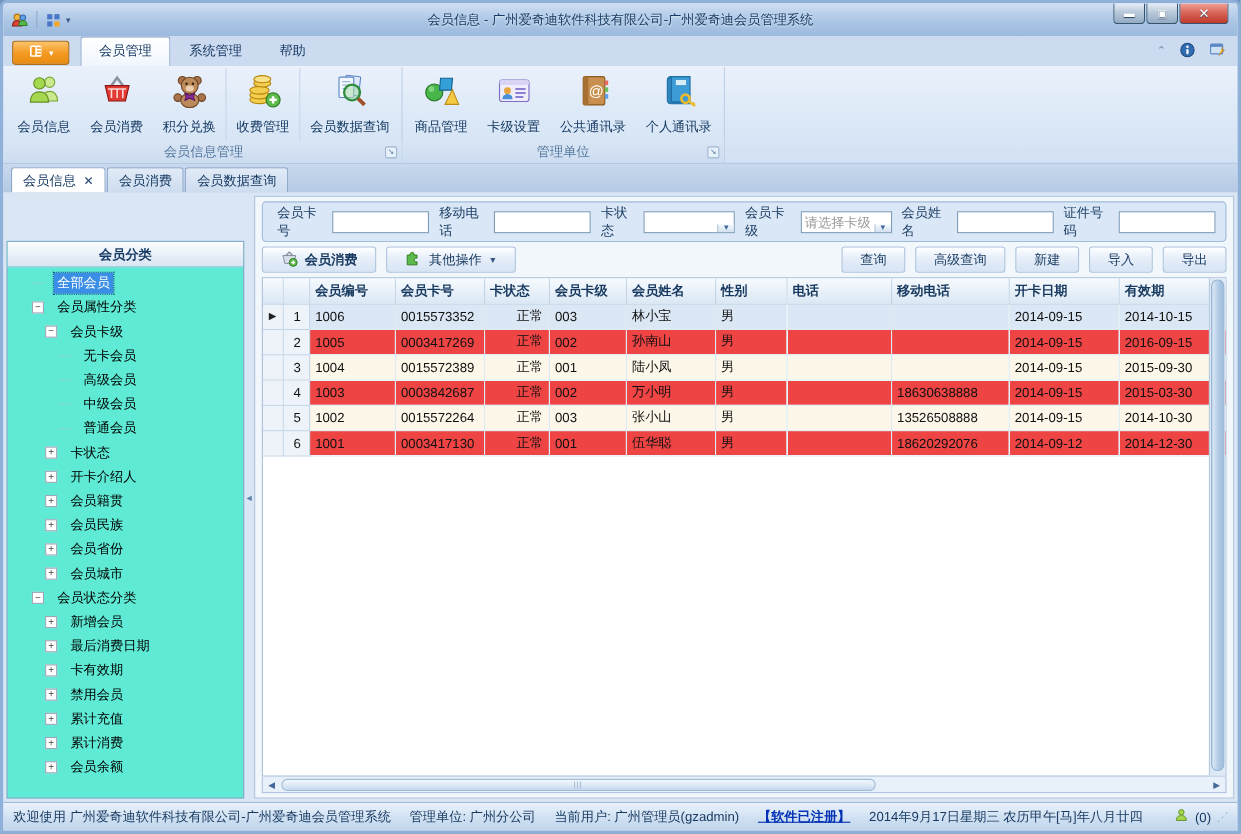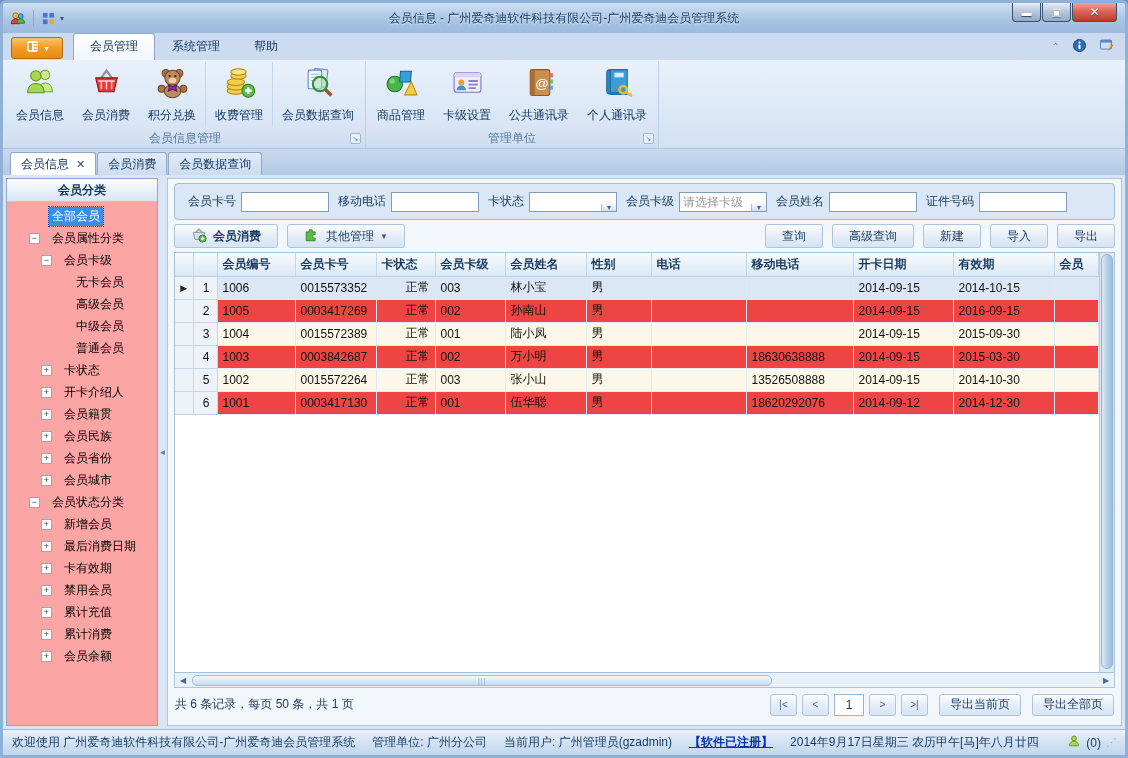--- a/index.html
+++ b/index.html
@@ -51,21 +51,21 @@
   .doctabs { height:26px; background:linear-gradient(#c9d9ee,#b4c9e4); display:flex; align-items:flex-end;
              padding-left:7px; flex:none; }
   .dtab { height:23px; padding:0 10px; margin-right:1px; border:1px solid #8fa8c8; border-bottom:none;
           border-radius:3px 3px 0 0; background:linear-gradient(#e2ebf7,#ccdcef); color:#163a63;
           display:flex; gap:7px; align-items:center; }
   .dtab.active { background:#fff; }
   .dtab .closex { font-size:11px; font-weight:bold; color:#2a4a74; }
 
   
   .workspace { flex:1; display:flex; padding:3px; background:#dae6f4; min-height:0; }
-  .sidebar { width:152px; background:#fca5a5; border:1px solid #8fa8c8; display:flex; flex-direction:column; flex:none; }
+  .sidebar { width:216px; background:#5eead4; border:1px solid #8fa8c8; display:flex; flex-direction:column; flex:none;margin-top:41px; }
   .sheader { height:23px; background:linear-gradient(#fbfdfe,#d8e5f3); border-bottom:1px solid #b6c9e0;
              display:flex; align-items:center; justify-content:center; font-weight:bold; color:#163a63;
              position:relative; flex:none; }
   .sheader .hico { position:absolute; right:5px; top:3px; }
   .tree { flex:1; padding-top:3px; overflow:hidden; }
   .titem { height:22px; display:flex; align-items:center; white-space:nowrap; }
   .titem.lvl0 { padding-left:22px; } .titem.lvl1 { padding-left:34px; } .titem.lvl2 { padding-left:46px; }
   .expander { width:11px; height:11px; flex:none; border:1px solid #9aa7b8; background:#fff; font-size:9px;
               line-height:8px; text-align:center; color:#444; margin-right:5px; }
   .stub { width:11px; flex:none; margin-right:5px; border-top:1px dotted #b4bfcc; }
@@ -645,21 +645,21 @@
                 <path d="M2.5 6h13l-2 8H4.5z" fill="#d7e0ea" stroke="#7c8b9e"></path>
                 <circle cx="13" cy="13" r="4" fill="#5cba4a" stroke="#2e7d22"></circle>
                 <path d="M13 11v4M11 13h4" stroke="#fff" stroke-width="1.5"></path>
               </svg></span>
           <b>会员消费</b>
         </div>
         <div class="btn">
           <span><svg viewBox="0 0 18 18" width="16" height="16">
                 <path d="M2.5 5.5h3.2a2 2 0 113.6 0h3.2v3.2a2 2 0 100 3.6v3.2H2.5z" fill="#5cba4a" stroke="#2e7d22"></path>
               </svg></span>
-          <span>其他管理</span>
+          <span>其他操作</span>
           <span class="bcaret">▼</span>
         </div>
         <div class="spacer"></div>
         <span id="toolbar-actions" style="display:flex;gap:9px;">
             <div class="btn">查询</div>
             <div class="btn">高级查询</div>
             <div class="btn">新建</div>
             <div class="btn">导入</div>
             <div class="btn">导出</div>
           </span>
@@ -798,31 +798,20 @@
       </div>
 
       <div class="hscroll">
         <span class="harrow">◀</span>
         <span class="htrack">
           <span class="hthumb">|||</span>
         </span>
         <span class="harrow">▶</span>
       </div>
 
-      <div class="pagerow">
-        <span>共 6 条记录，每页 50 条，共 1 页</span>
-        <span class="spacer"></span>
-        <div class="btn navbtn">|&lt;</div>
-        <div class="btn navbtn">&lt;</div>
-        <div class="pagebox">1</div>
-        <div class="btn navbtn">&gt;</div>
-        <div class="btn navbtn">&gt;|</div>
-        <div class="btn exportbtn">导出当前页</div>
-        <div class="btn exportbtn">导出全部页</div>
-      </div>
 
     </div>
   </div>
 
   <div class="statusbar">
     <span>欢迎使用 广州爱奇迪软件科技有限公司-广州爱奇迪会员管理系统</span>
     <span>管理单位: 广州分公司</span>
     <span>当前用户: 广州管理员(gzadmin)</span>
     <span class="reg-link">【软件已注册】</span>
     <span>2014年9月17日星期三 农历甲午[马]年八月廿四</span>

